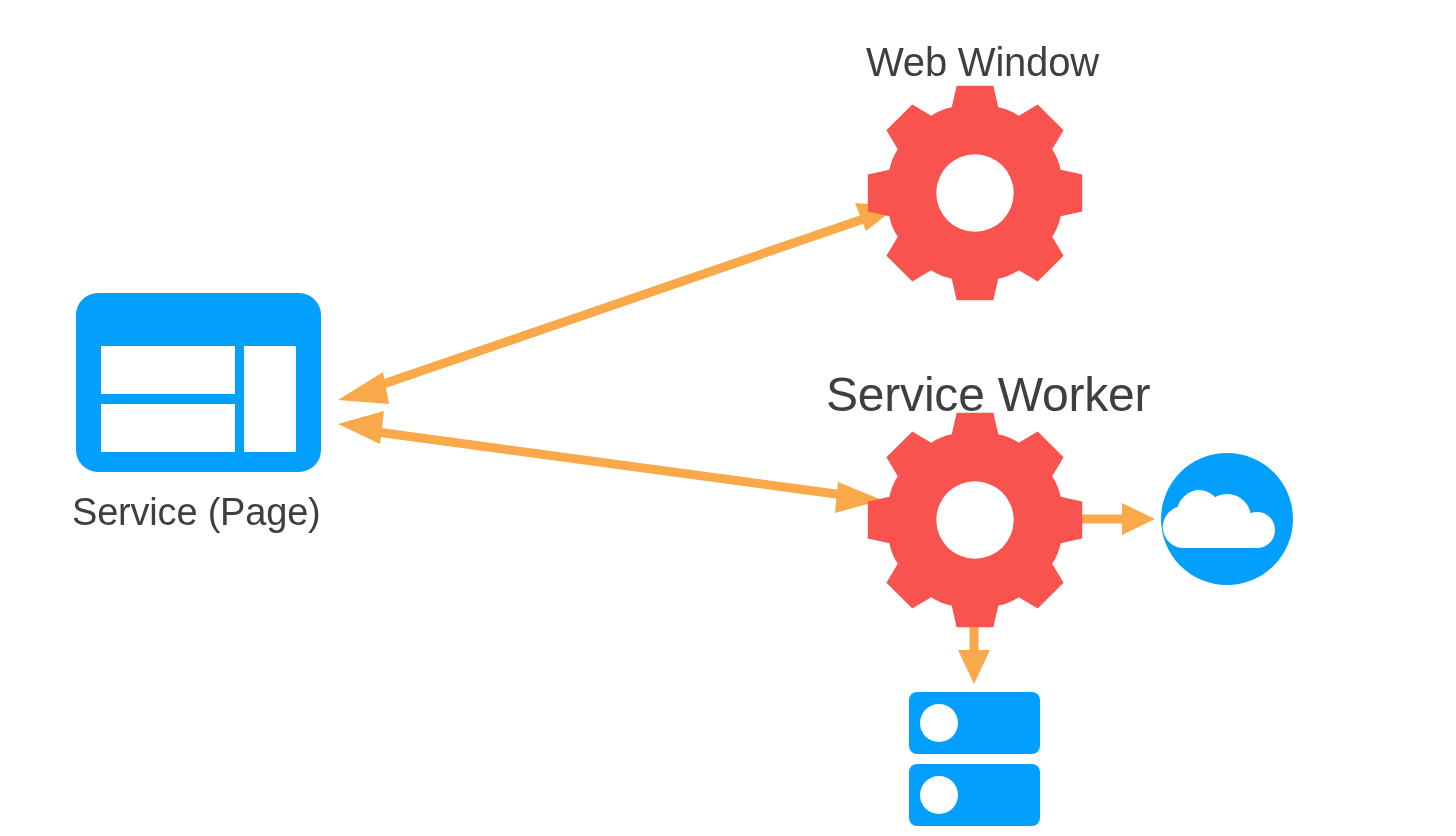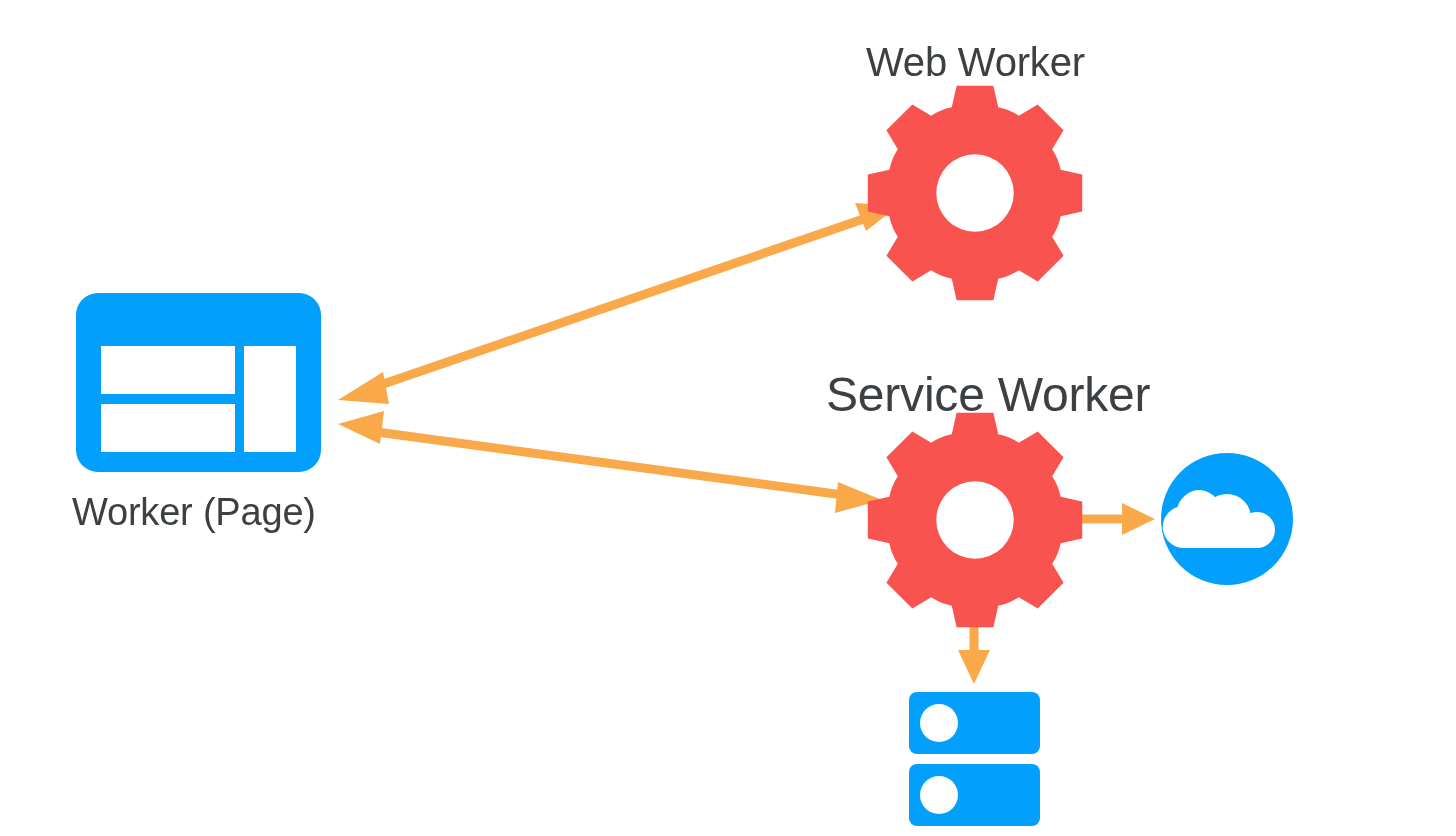--- a/index.html
+++ b/index.html
@@ -157,19 +157,19 @@
 
     <g>
       <rect x="909" y="692" width="131" height="62" rx="8" ry="8" fill="#039ffd"></rect>
       <circle cx="939" cy="723" r="19" fill="#ffffff"></circle>
       <rect x="909" y="764" width="131" height="62" rx="8" ry="8" fill="#039ffd"></rect>
       <circle cx="939" cy="795" r="19" fill="#ffffff"></circle>
     </g>
 
   </svg>
 
-  <div class="node-label" id="label-web-worker">Web Worker</div>
+  <div class="node-label" id="label-web-worker">Web Window</div>
 
   <div class="node-label" id="label-service-worker">Service Worker</div>
 
-  <div class="node-label" id="label-window-page">Worker (Page)</div>
+  <div class="node-label" id="label-window-page">Service (Page)</div>
 
 </div>
 
 </body></html>

